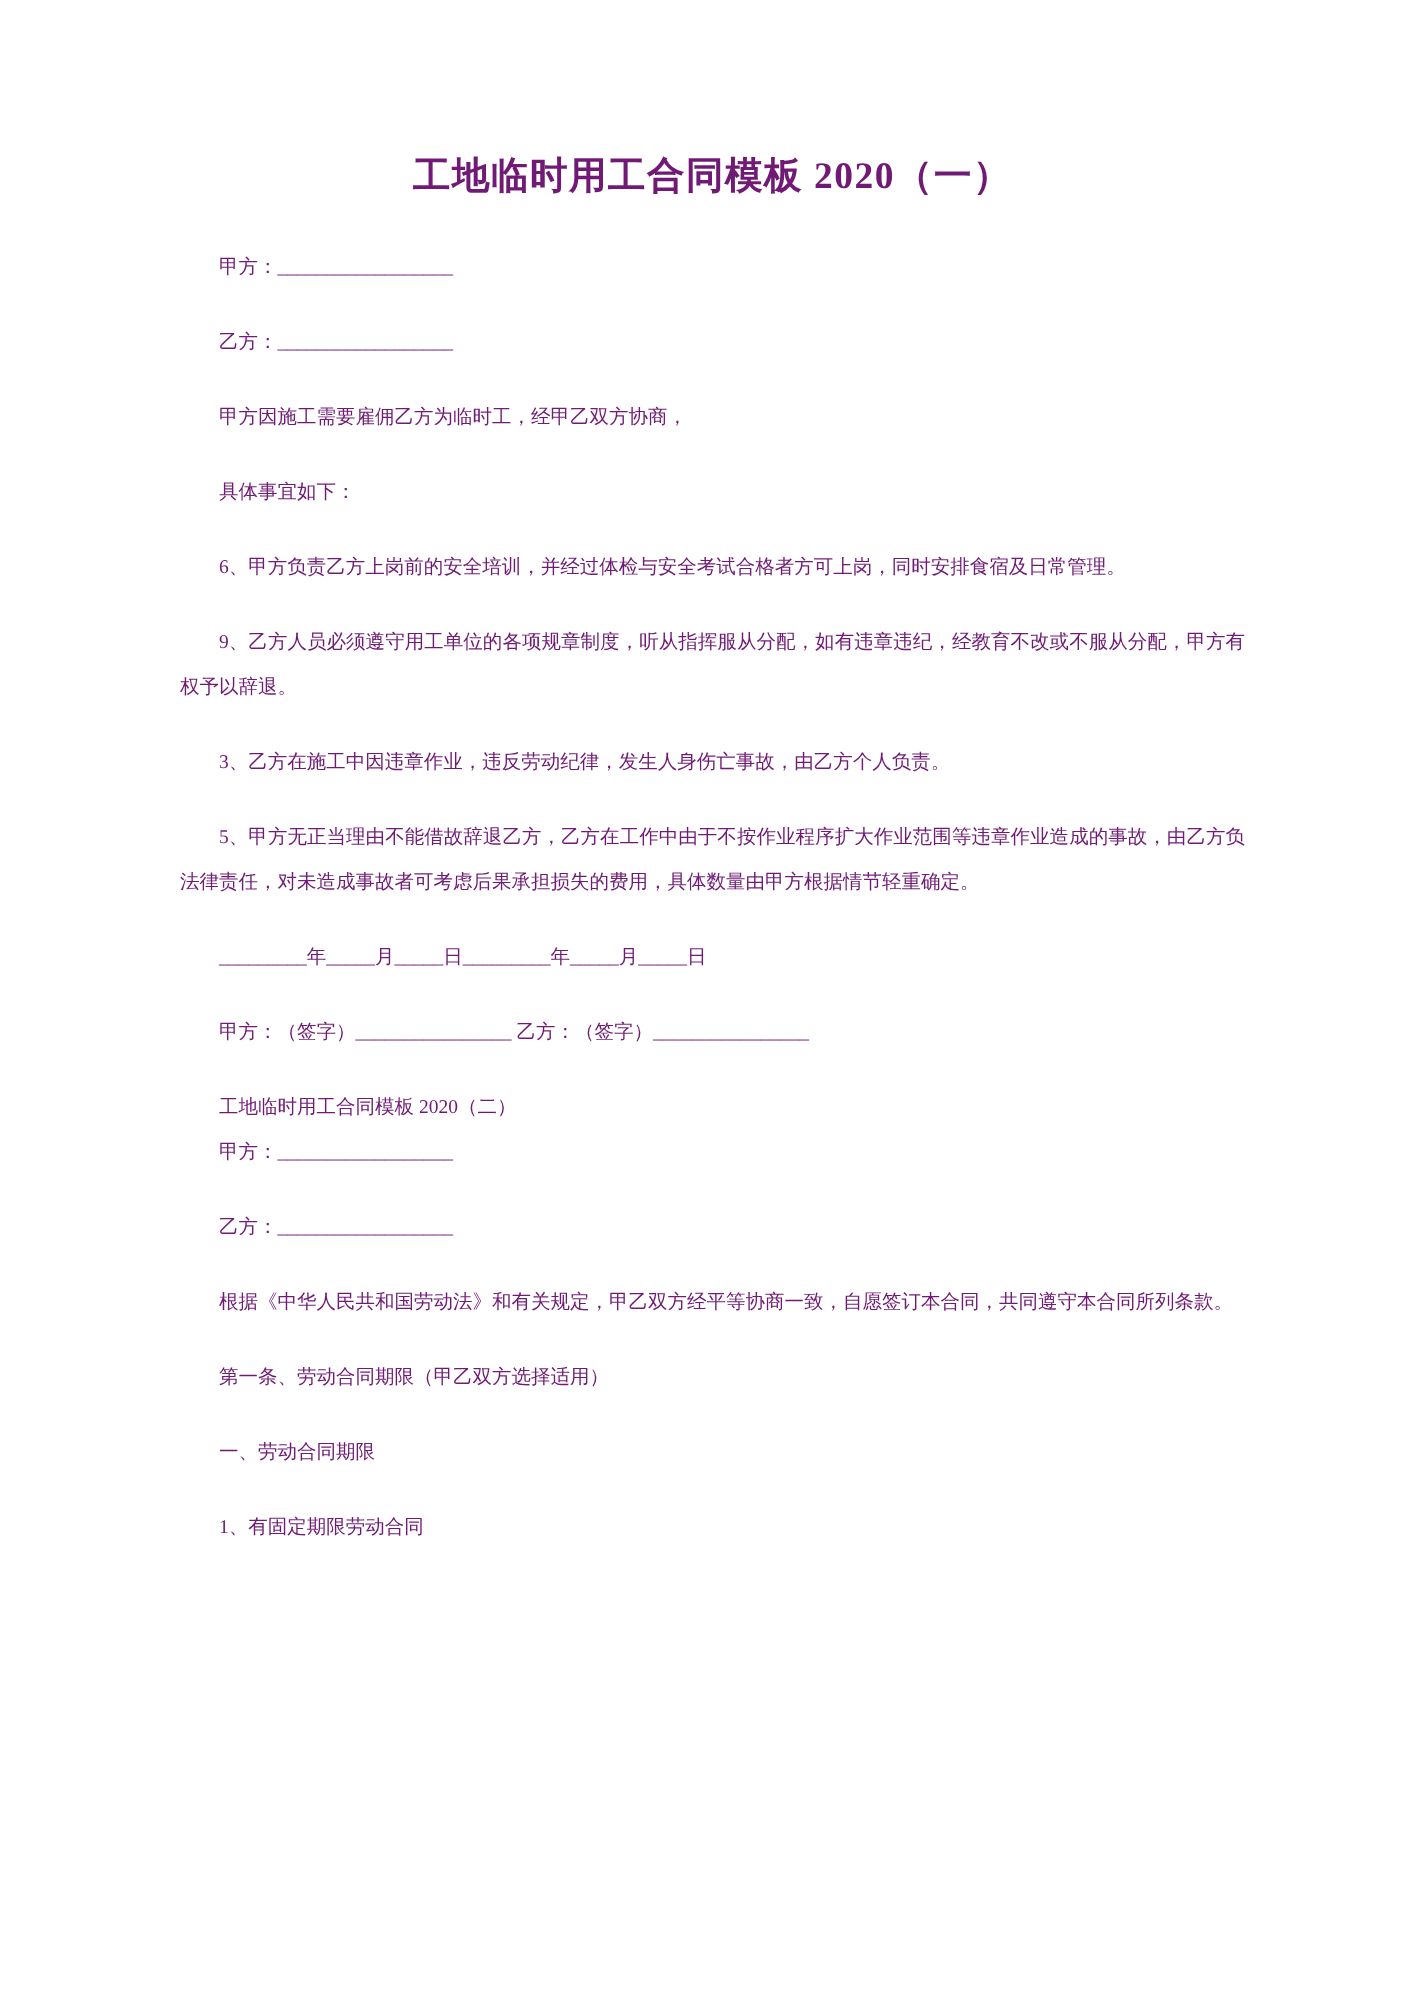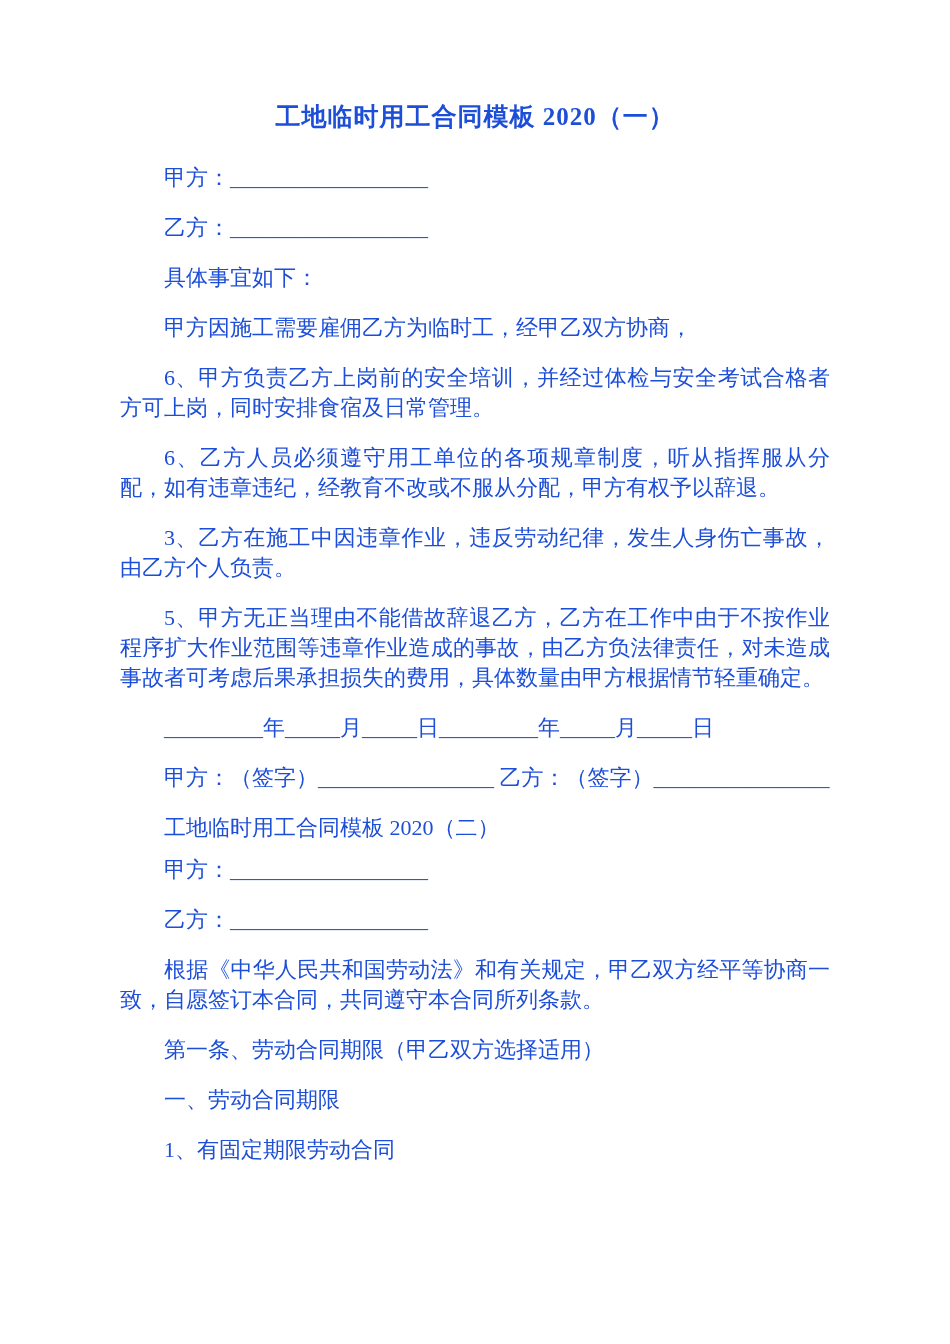--- a/index.html
+++ b/index.html
@@ -8,55 +8,55 @@
     background: #ffffff;
   }
   .page {
     position: relative;
     width: 950px;
     height: 1344px;
     background: #ffffff;
     box-sizing: border-box;
     padding: 100px 120px 40px 120px;
     font-family: "Liberation Serif", "DejaVu Serif", serif;
-    color: #1d4ed8;
+    color: #701a75;
     overflow: hidden;
     border-radius: 15px;
   }
   .doc-title {
     font-size: 25px;
     font-weight: bold;
     text-align: center;
     margin: 0 0 30px 0;
     letter-spacing: 1px;
   }
   .para {
-    font-size: 22px;
+    font-size: 13px;
     line-height: 30px;
     margin: 0 0 20px 0;
     text-indent: 2em;
     text-align: justify;
     word-break: break-all;
   }
   .para.tight {
-    margin-bottom: 12px;
+    margin-bottom: 0;
   }
 </style>
 </head>
 <body>
 
 <div class="page">
   <h1 class="doc-title">工地临时用工合同模板 2020（一）</h1>
 
   <p class="para">甲方：__________________</p>
   <p class="para">乙方：__________________</p>
+  <p class="para">甲方因施工需要雇佣乙方为临时工，经甲乙双方协商，</p>
   <p class="para">具体事宜如下：</p>
-  <p class="para">甲方因施工需要雇佣乙方为临时工，经甲乙双方协商，</p>
   <p class="para">6、甲方负责乙方上岗前的安全培训，并经过体检与安全考试合格者方可上岗，同时安排食宿及日常管理。</p>
-  <p class="para">6、乙方人员必须遵守用工单位的各项规章制度，听从指挥服从分配，如有违章违纪，经教育不改或不服从分配，甲方有权予以辞退。</p>
+  <p class="para">9、乙方人员必须遵守用工单位的各项规章制度，听从指挥服从分配，如有违章违纪，经教育不改或不服从分配，甲方有权予以辞退。</p>
   <p class="para">3、乙方在施工中因违章作业，违反劳动纪律，发生人身伤亡事故，由乙方个人负责。</p>
   <p class="para">5、甲方无正当理由不能借故辞退乙方，乙方在工作中由于不按作业程序扩大作业范围等违章作业造成的事故，由乙方负法律责任，对未造成事故者可考虑后果承担损失的费用，具体数量由甲方根据情节轻重确定。</p>
   <p class="para">_________年_____月_____日_________年_____月_____日</p>
   <p class="para">甲方：（签字）________________ 乙方：（签字）________________</p>
   <p class="para tight">工地临时用工合同模板 2020（二）</p>
   <p class="para">甲方：__________________</p>
   <p class="para">乙方：__________________</p>
   <p class="para">根据《中华人民共和国劳动法》和有关规定，甲乙双方经平等协商一致，自愿签订本合同，共同遵守本合同所列条款。</p>
   <p class="para">第一条、劳动合同期限（甲乙双方选择适用）</p>
   <p class="para">一、劳动合同期限</p>

